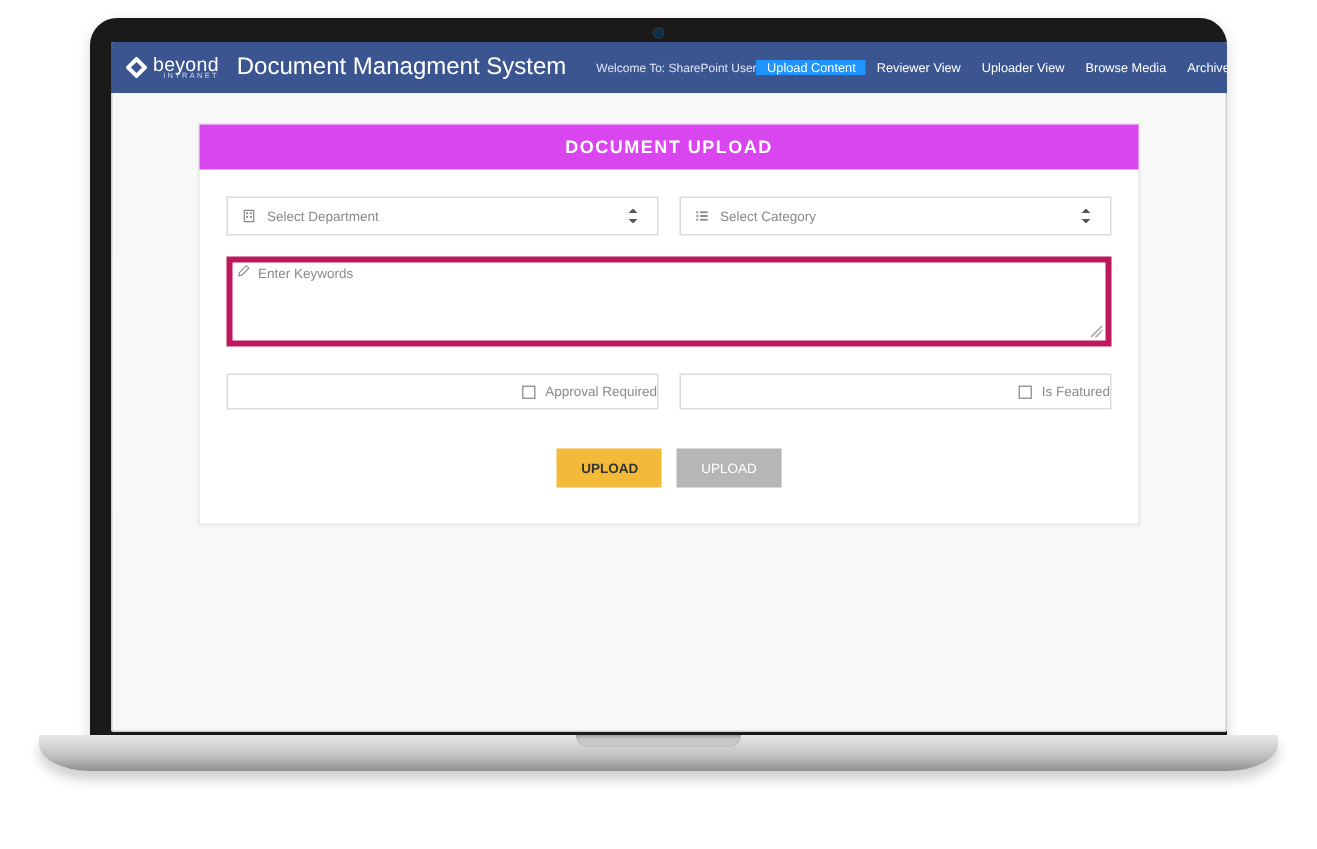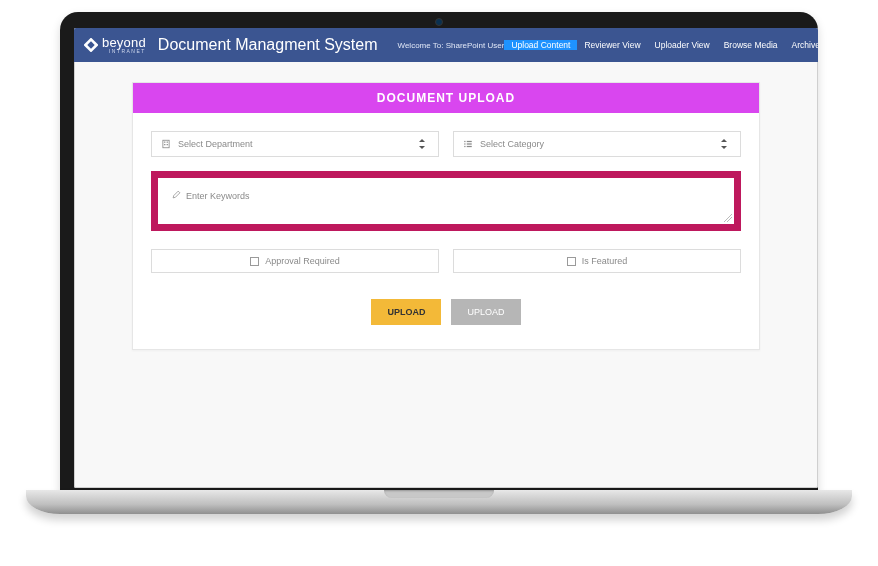--- a/index.html
+++ b/index.html
@@ -118,23 +118,23 @@
     font-size: 9px;
     padding: 0 10px 0 8px;
     color: #8a8a8a;
     background: #fff;
   }
   .field .left-icon { width: 12px; display: flex; justify-content: center; margin-right: 6px; color:#888; }
   .field .right-icon { width: 12px; display:flex; justify-content:center; color:#666; font-weight:700;}
   .field .ph { flex: 1; }
   .textarea {
     margin-top: 14px;
-    border: 7px solid #be185d;
+    border: 4px solid #be185d;
     height: 60px;
-    padding: 12px;
+    padding: 1px;
     font-size: 9px;
     color: #8a8a8a;
     background: #fff;
     position: relative;
   }
   .textarea .left-icon { display:inline-block; width:12px; text-align:center; margin-right:4px; color:#888;}
   .resize-handle {
     position: absolute; right: 2px; bottom: 2px;
     width: 8px; height: 8px;
     background:
@@ -142,21 +142,21 @@
       linear-gradient(135deg, transparent 65%, #bbb 65%, #bbb 75%, transparent 75%);
   }
   .chk-row {
     margin-top: 18px;
     display: flex; gap: 14px;
   }
   .chk {
     flex: 1;
     border: 1px solid #dcdcdc;
     height: 24px;
-    display: flex; align-items: center; justify-content: center;
+    display: flex; align-items: center; justify-content: flex-end;
     font-size: 9px; color: #8a8a8a; gap: 6px;
     background:#fff;
   }
   .chk .box {
     width: 9px; height: 9px; border: 1px solid #9a9a9a; display:inline-block;
   }
   .browse-btn {
     margin: 10px auto 0 auto;
     width: 210px; height: 30px;
     background: #3b5591;

